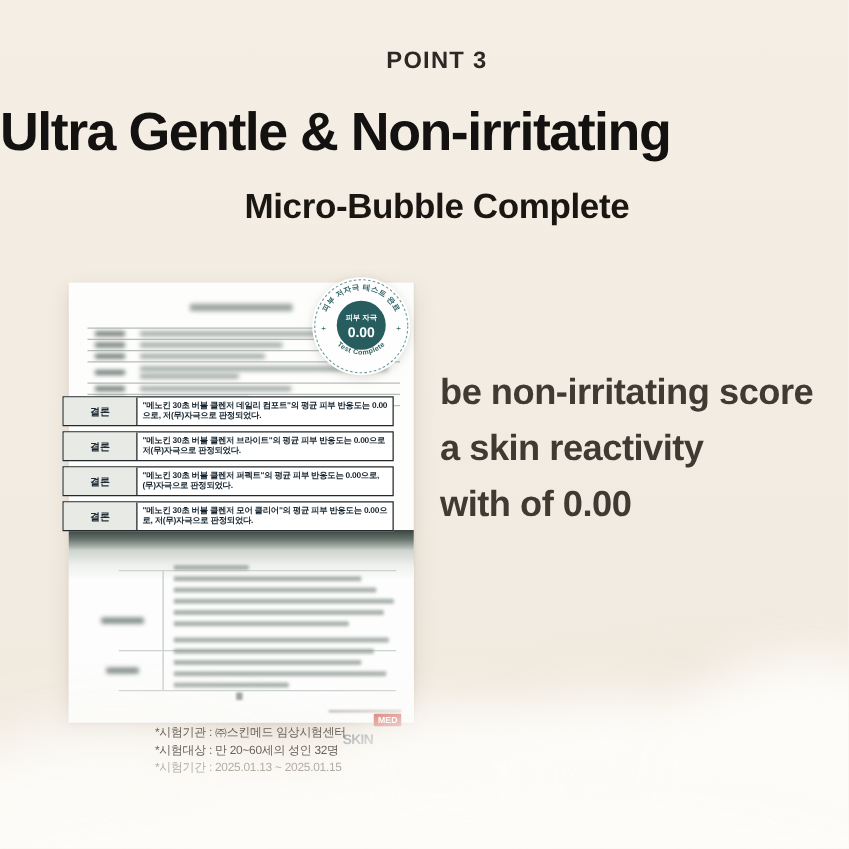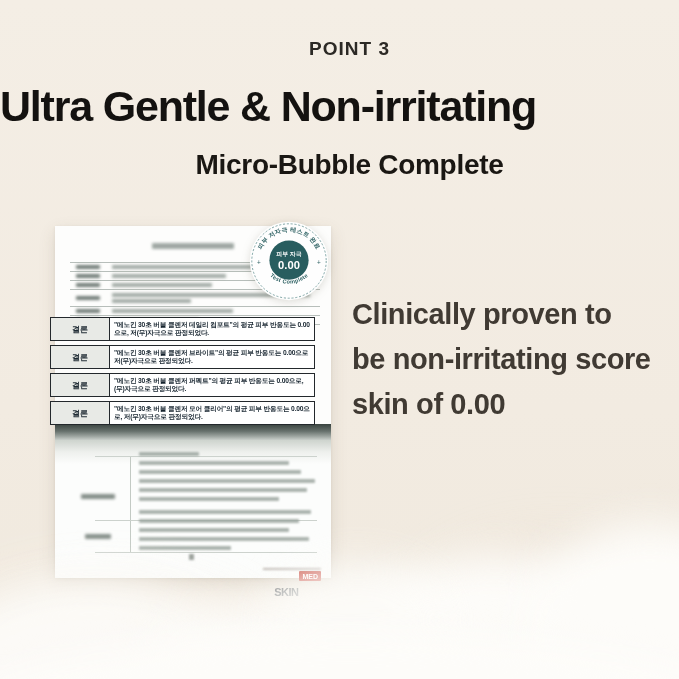--- a/index.html
+++ b/index.html
@@ -205,25 +205,30 @@
     <text x="85" y="55" font-size="8" fill="#2f6264">+</text>
     <circle cx="50" cy="49" r="24.5" fill="#285d5f"></circle>
     <text x="50" y="44" text-anchor="middle" font-size="7.4" font-weight="600" fill="#ffffff">피부 자극</text>
     <text x="50" y="60.5" text-anchor="middle" font-size="14" font-weight="800" fill="#ffffff">0.00</text>
     <text font-size="7" font-weight="600" fill="#2f6264" letter-spacing="0.4">
       <textPath href="#arcBot" startOffset="50%" text-anchor="middle">Test Complete</textPath>
     </text>
   </svg>
 
   <div class="desc">
-    <div>Clinically proven to</div>
     <div>be non-irritating score</div>
-    <div>skin of 0.00</div>
+    <div>a skin reactivity</div>
+    <div>with of 0.00</div>
   </div>
 
+  <div class="footnotes">
+    <div>*시험기관 : ㈜스킨메드 임상시험센터</div>
+    <div>*시험대상 : 만 20~60세의 성인 32명</div>
+    <div>*시험기간 : 2025.01.13 ~ 2025.01.15</div>
+  </div>
 
   <div class="blob b f7"></div>
   <div class="blob b f8"></div>
   <div class="blob w f1"></div>
   <div class="blob w f2"></div>
   <div class="blob w f3"></div>
   <div class="blob w f4"></div>
   <div class="blob w f5"></div>
   <div class="blob w f6"></div>
 

